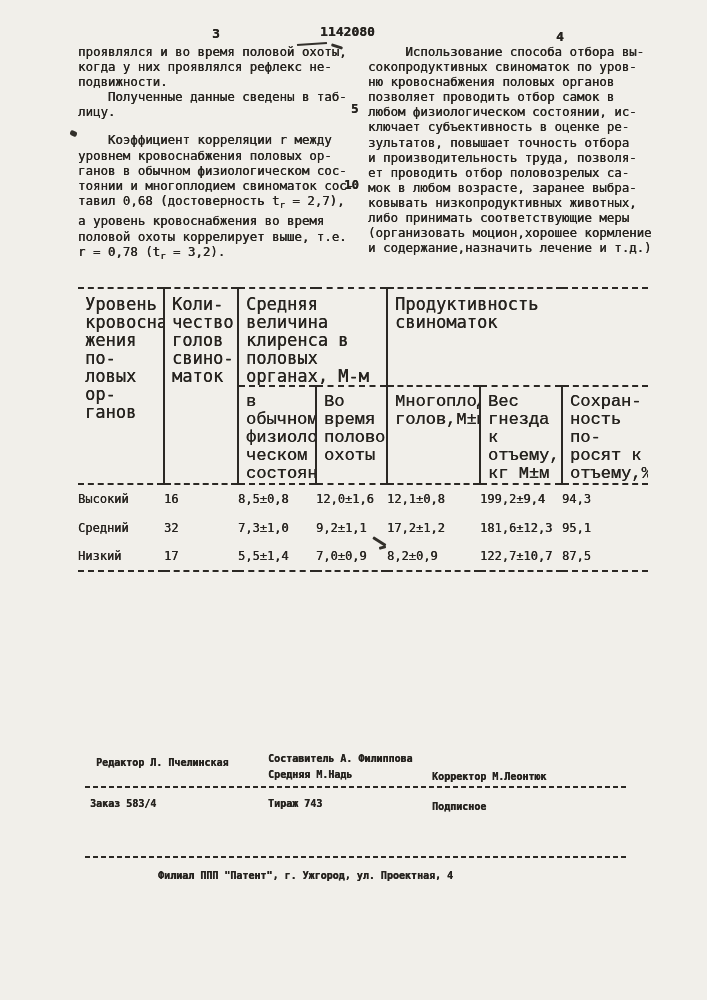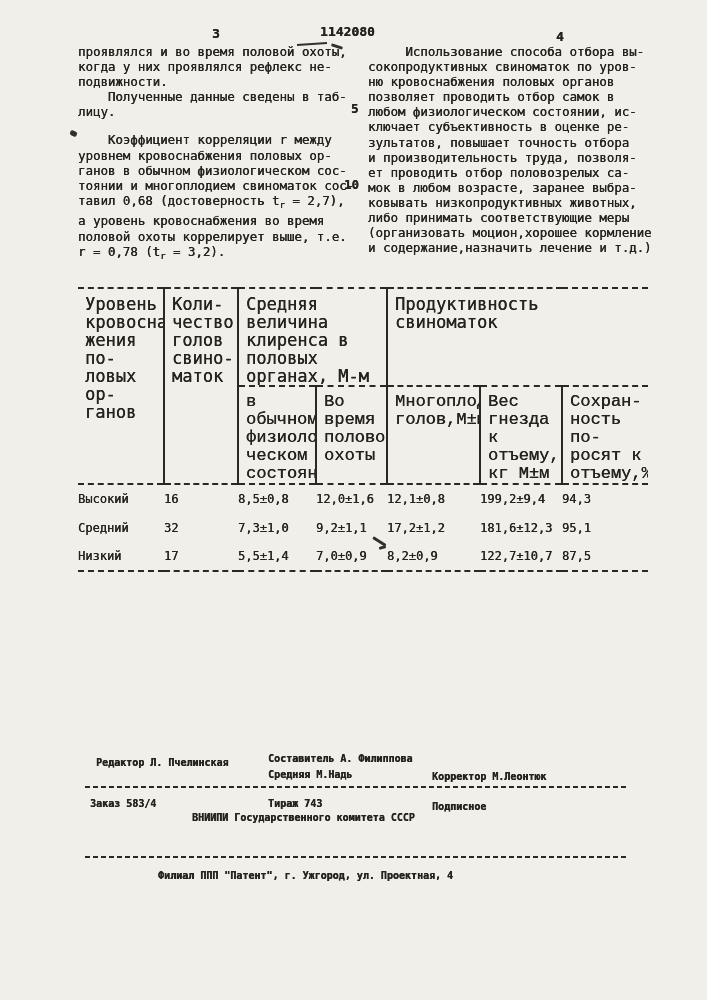--- a/index.html
+++ b/index.html
@@ -174,21 +174,20 @@
   <span class="abs foot" style="left:96px;  top:756px;">Редактор Л. Пчелинская</span>
   <span class="abs foot" style="left:268px; top:768px;">Средняя М.Надь</span>
   <span class="abs foot" style="left:432px; top:770px;">Корректор М.Леонтюк</span>
 
   <div class="abs dashes" style="left:85px; top:786px; width:542px;"></div>
 
   <span class="abs foot" style="left:90px;  top:797px;">Заказ 583/4</span>
   <span class="abs foot" style="left:268px; top:797px;">Тираж 743</span>
   <span class="abs foot" style="left:432px; top:800px;">Подписное</span>
 
-  <span class="abs foot" style="left:192px; top:811px;">ВНИИПИ Государственного комитета СССР</span>
 
   <div class="abs dashes" style="left:85px; top:856px; width:542px;"></div>
 
   <span class="abs foot" style="left:158px; top:869px;">Филиал ППП "Патент", г. Ужгород, ул. Проектная, 4</span>
 
   <div class="art" style="left:297px; top:43px; width:30px; height:2px; transform:rotate(-4deg);"></div>
   <div class="art" style="left:331px; top:45px; width:12px; height:3px; transform:rotate(18deg); border-radius:2px;"></div>
   <div class="art" style="left:70px; top:131px; width:7px; height:5px; transform:rotate(24deg); border-radius:2px;"></div>
   <div class="art" style="left:372px; top:540px; width:15px; height:2.5px; transform:rotate(32deg); border-radius:1px;"></div>
   <div class="art" style="left:379px; top:546px; width:7px; height:3px; transform:rotate(-15deg); border-radius:1px;"></div>

